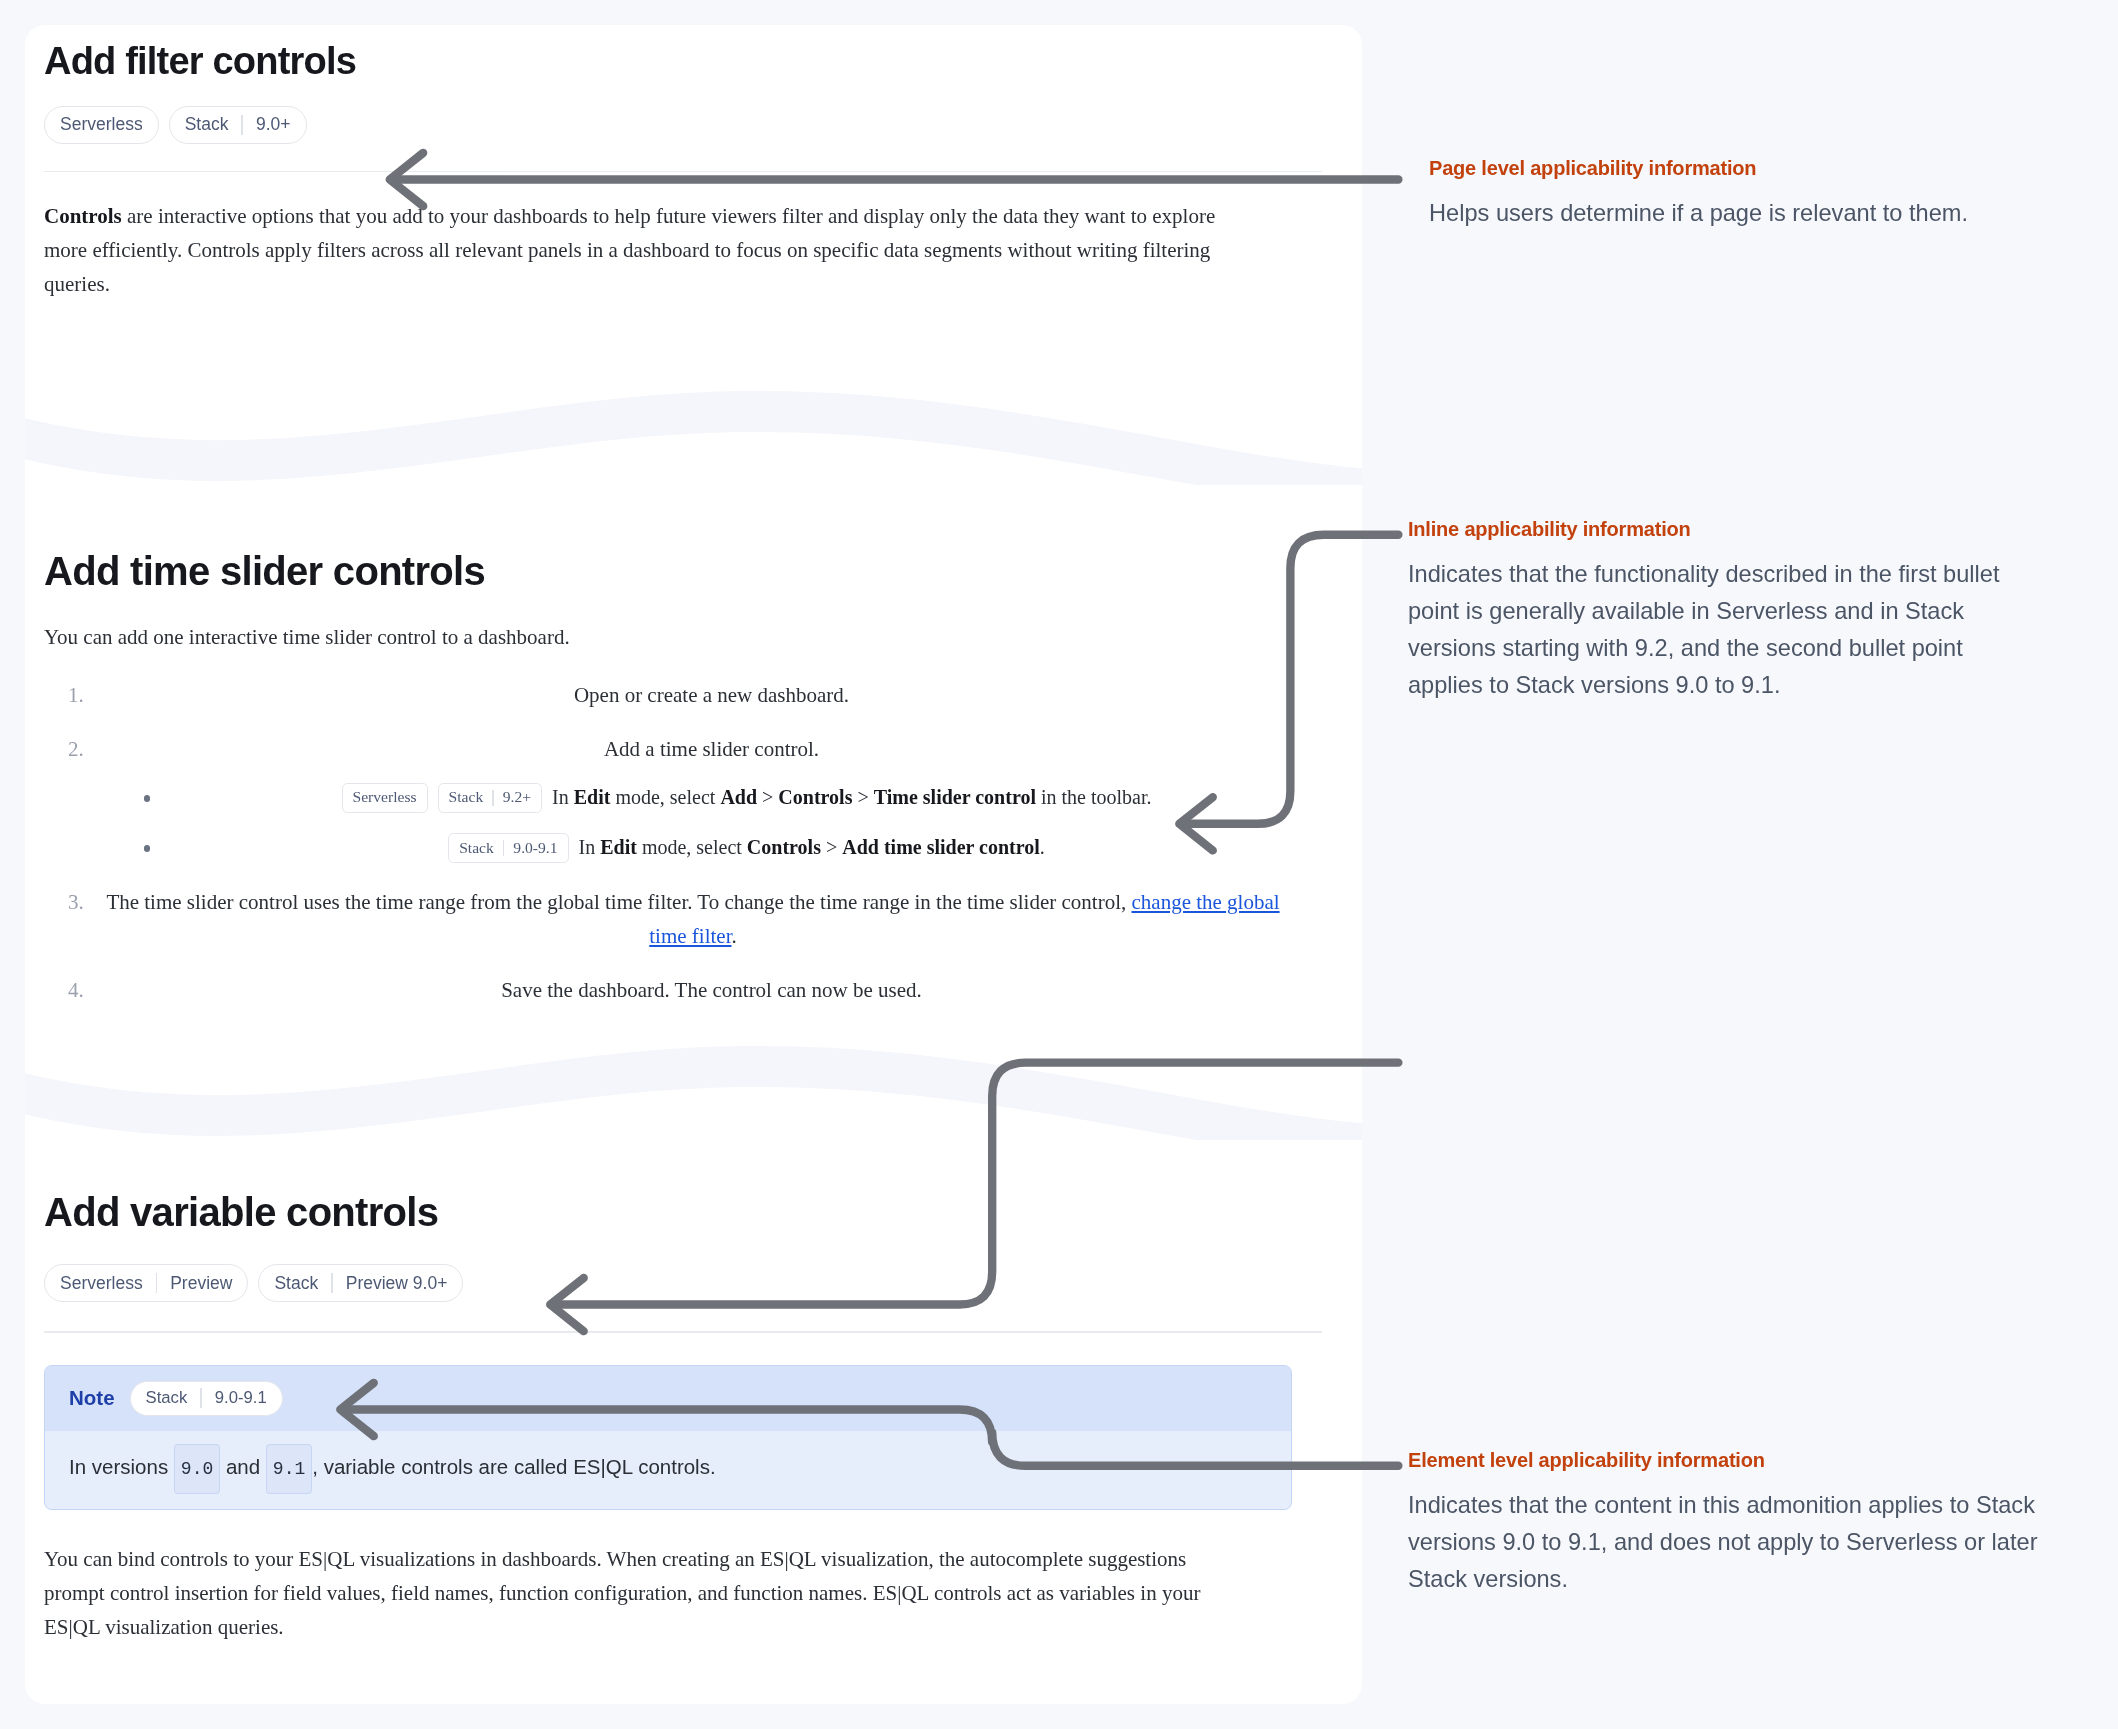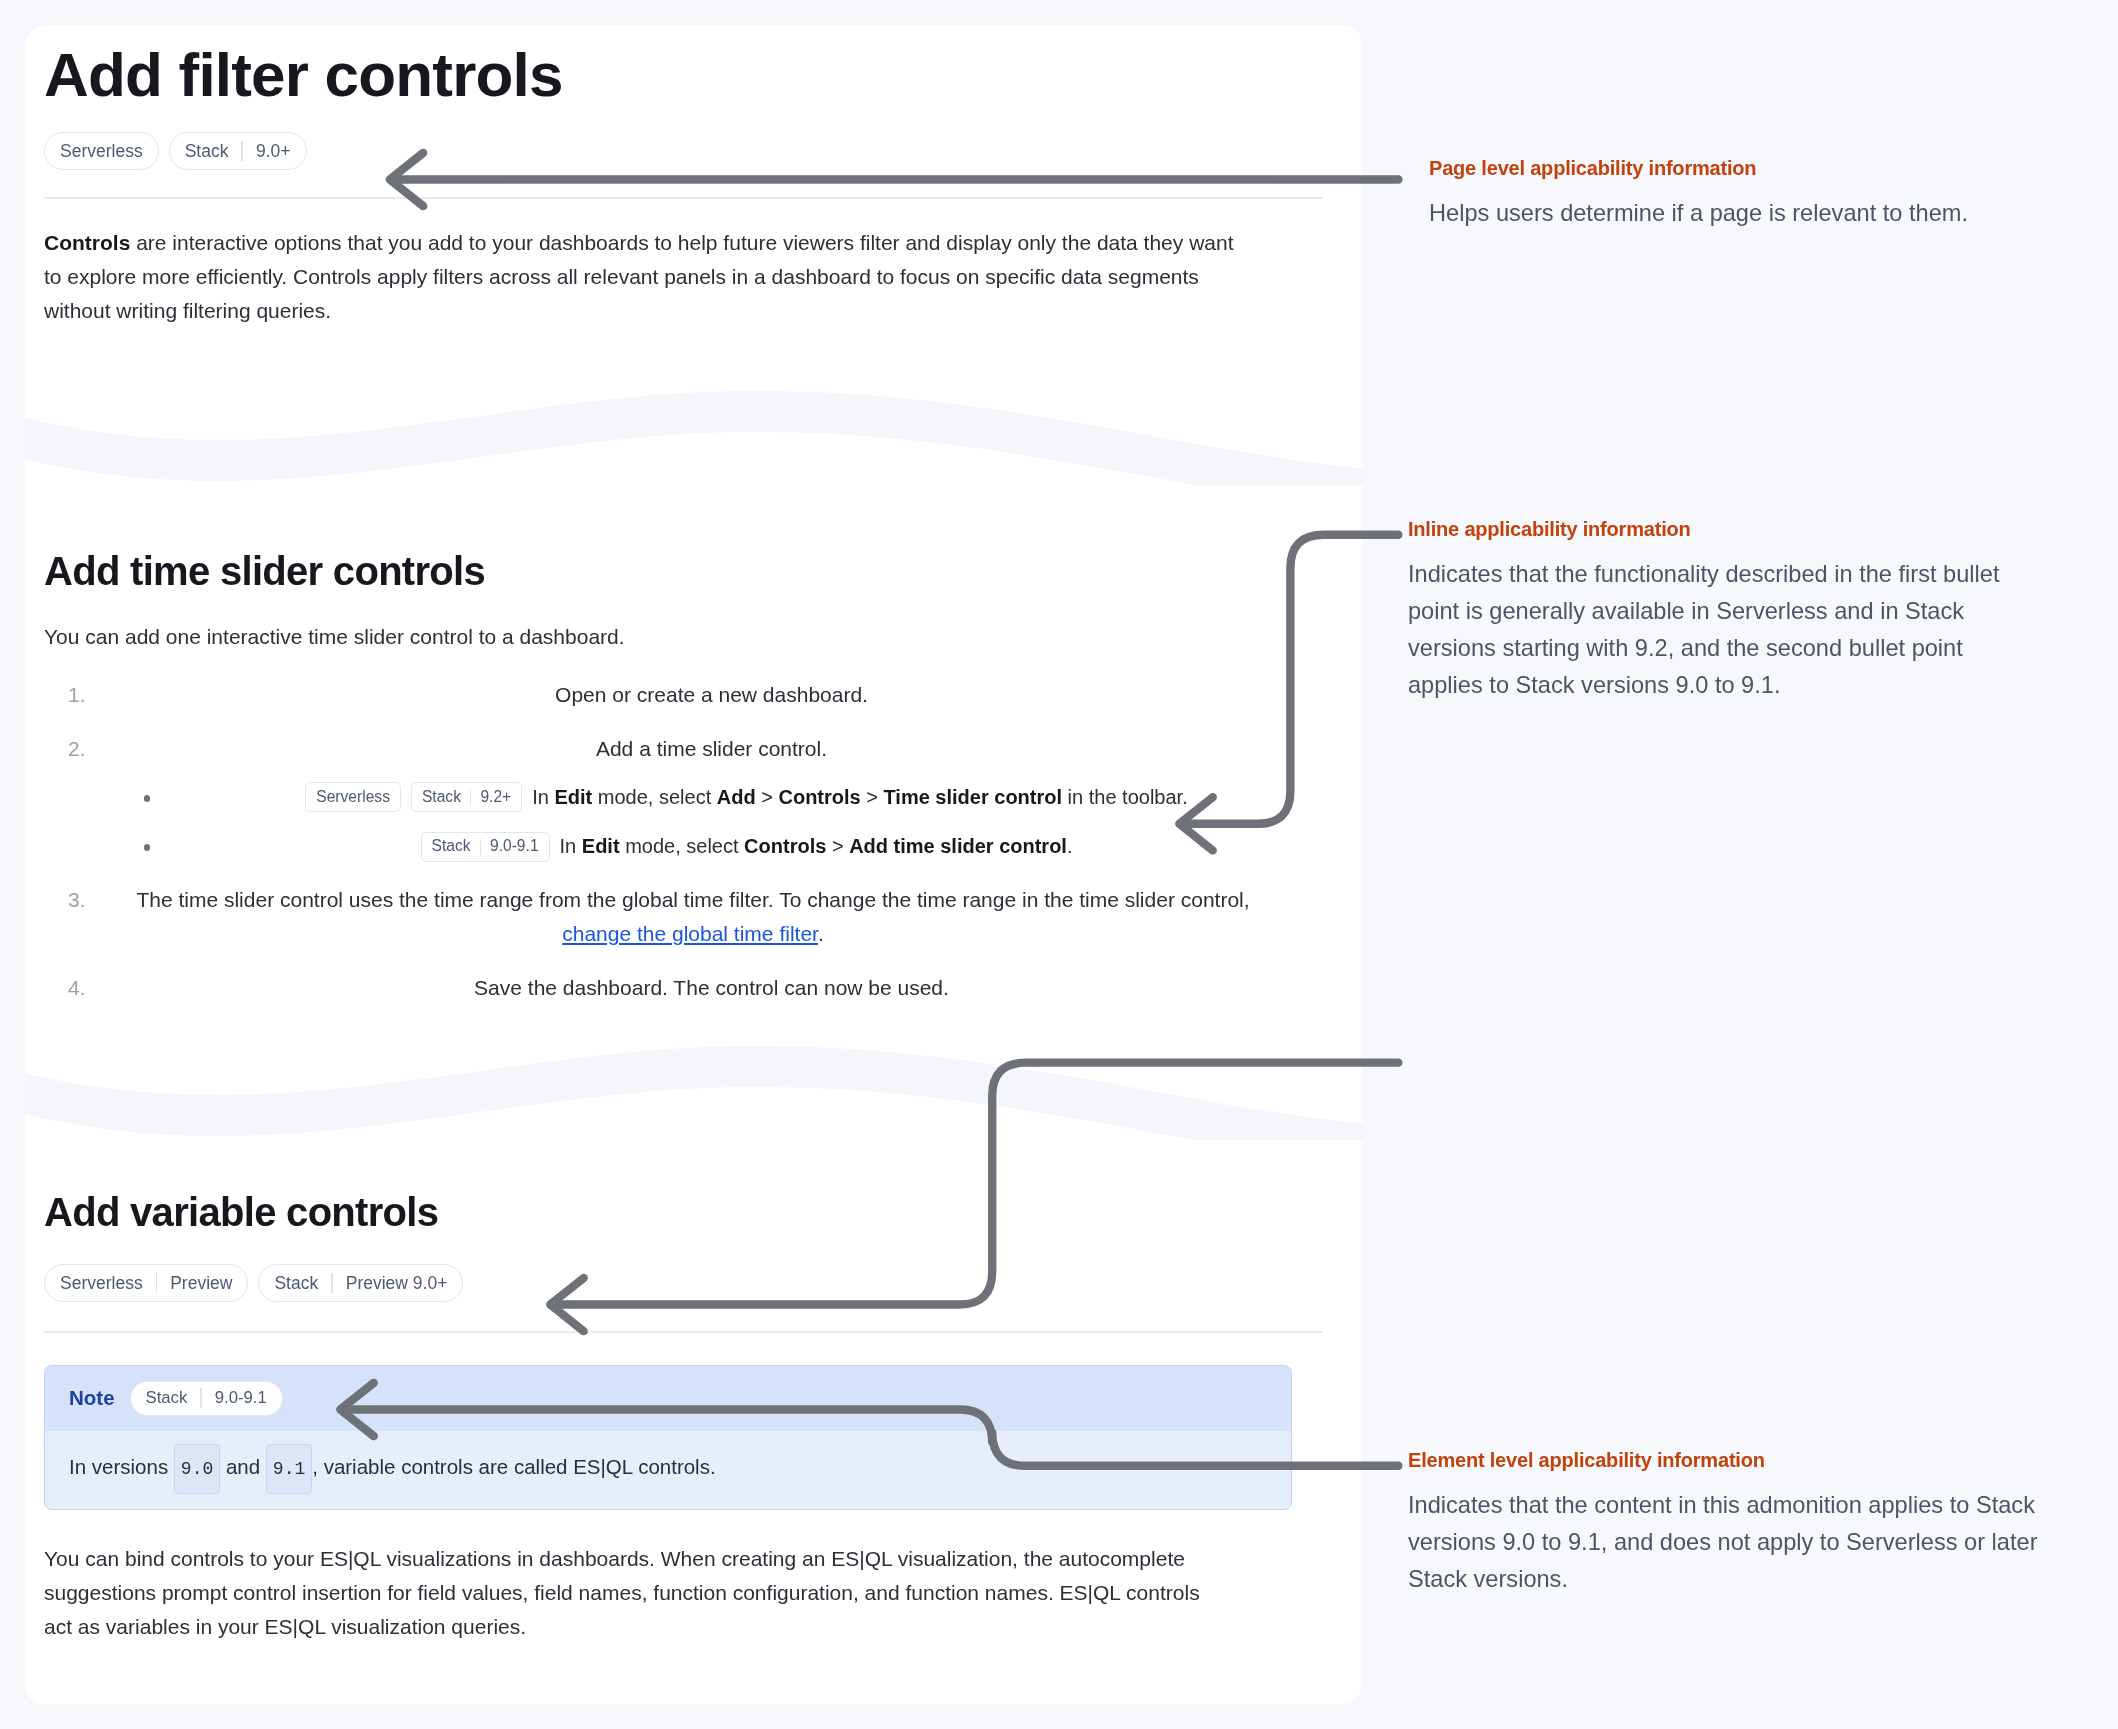--- a/index.html
+++ b/index.html
@@ -17,32 +17,33 @@
     left: 25px; top: 25px;
     width: 1337px; height: 1679px;
     background: #ffffff;
     border-radius: 20px;
     overflow: hidden;
   }
   .wave-svg { position:absolute; left:0; pointer-events:none; }
 
   
   .h1 {
-    font-size: 62px; line-height: 1.12;
+    font-size: 38px; line-height: 1.12;
     font-weight: 700; color: #16181d;
     letter-spacing: -0.8px;
   }
   .h2 {
     font-size: 40px; line-height: 1.15;
     font-weight: 700; color: #16181d;
     letter-spacing: -0.7px;
   }
   p.body, li.body {
     font-size: 21px; line-height: 1.62;
     color: #2b2f36;
+    font-family: Liberation Serif, serif;
   }
   b, strong { font-weight: 700; color:#16181d; }
   a.link { color: #1a56db; text-decoration: underline; text-underline-offset: 2.3px; }
 
   .rule { height: 1.5px; background: #e9eaee; width: 100%; }
 
   
   .badge-row { display: flex; gap: 10px; align-items: center; }
   .badge {
     display: inline-flex; align-items: center;

